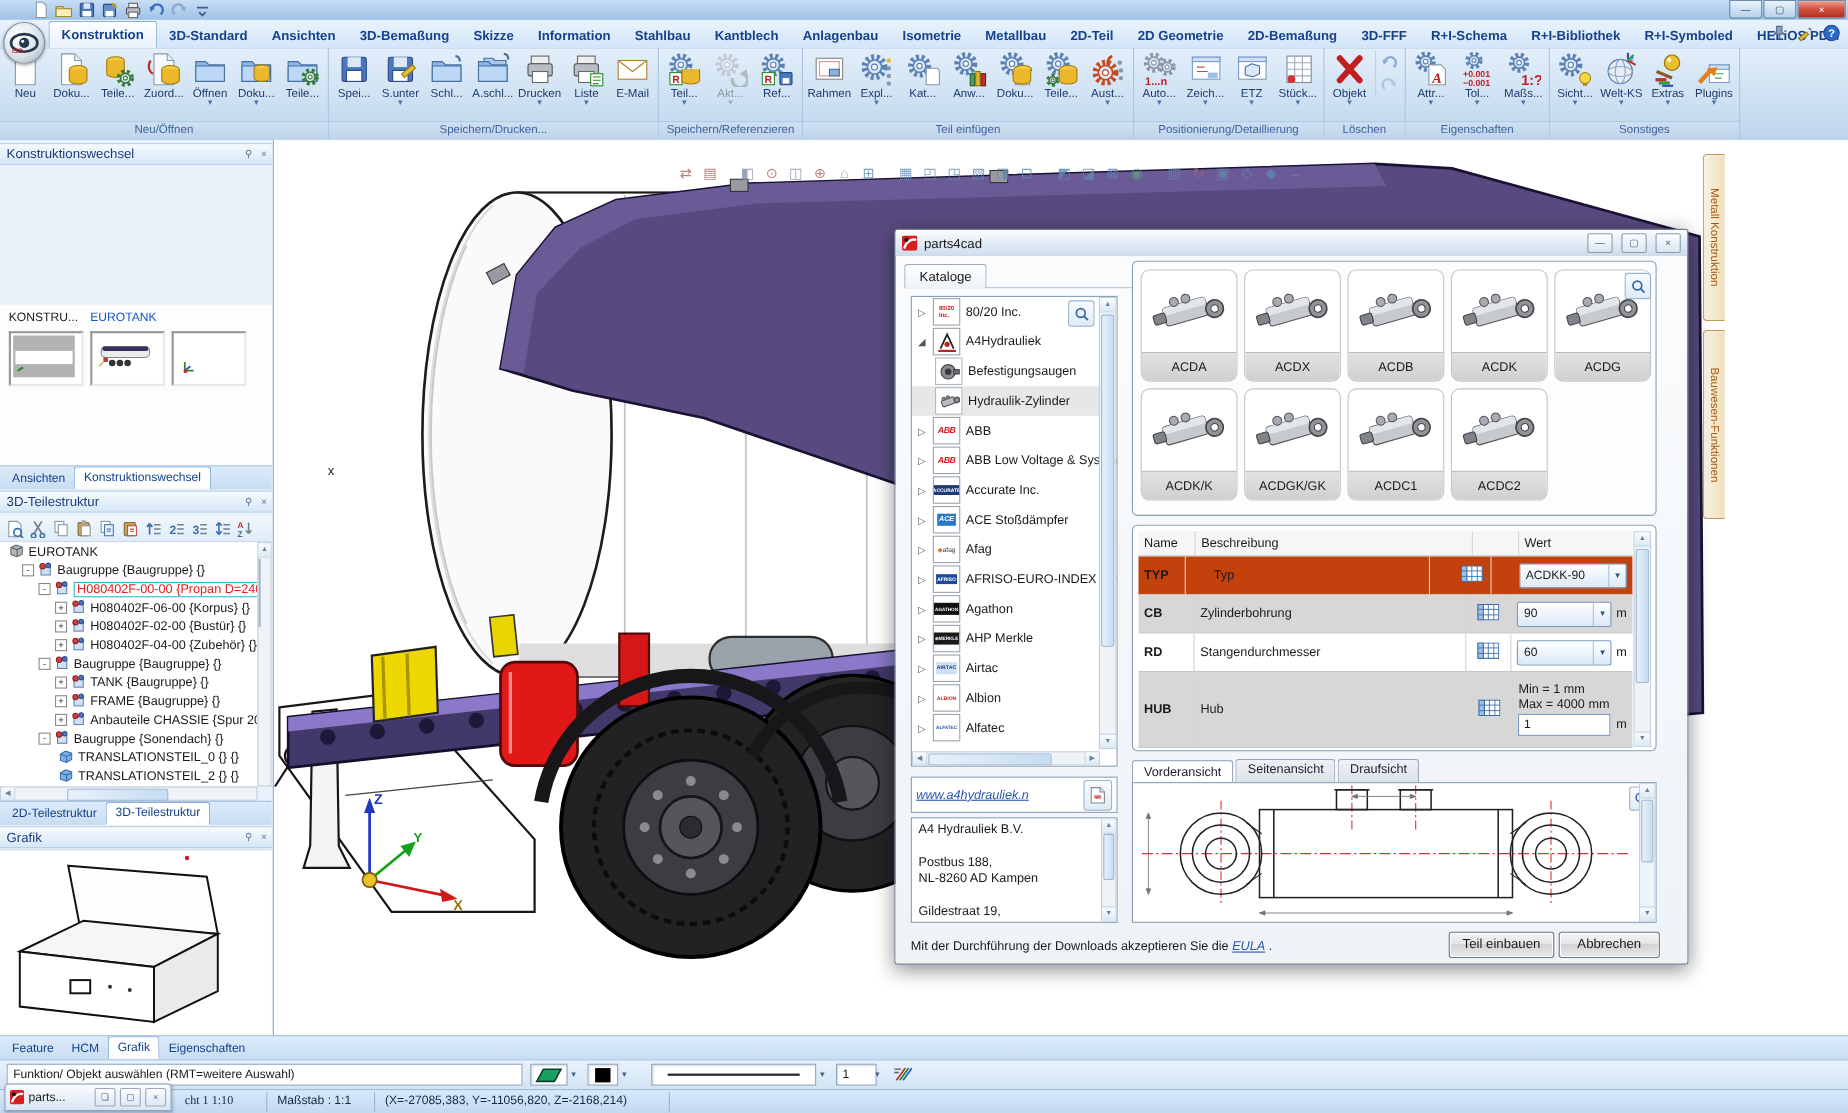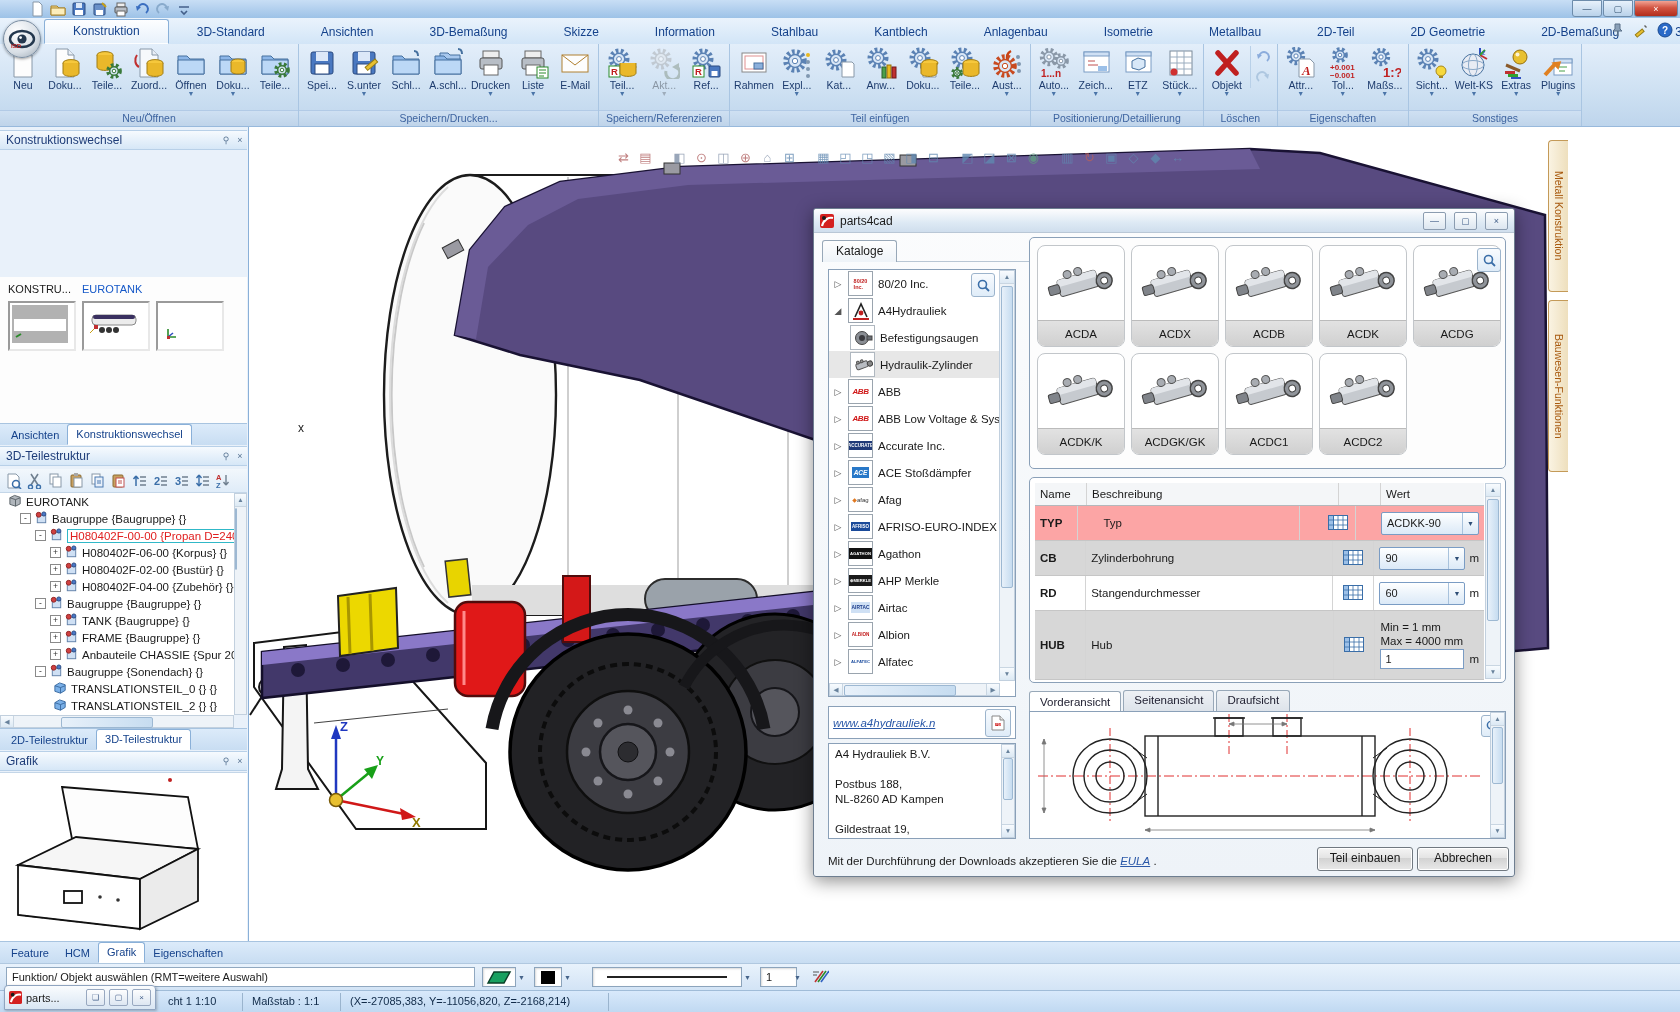--- a/index.html
+++ b/index.html
@@ -13,21 +13,21 @@
   .qat-btn{width:18px;height:15px;display:flex;align-items:center;justify-content:center;border-radius:2px;}
   .winbtns{right:2px;top:0;display:flex;}
   .winbtn{width:28px;height:15px;border:1px solid #6d8cab;border-radius:0 0 3px 3px;background:linear-gradient(#e7f1fb,#b9d2ea);
           display:flex;align-items:center;justify-content:center;font-size:9px;color:#32506e;margin-left:1px;}
   .winbtn.close{width:42px;background:linear-gradient(#f2a394,#d25442 45%,#b22d1c);color:#fff;}
   
   #tabrow{left:0;top:18px;width:1680px;height:26px;background:linear-gradient(#eaf3fc,#d2e5f7);border-bottom:1px solid #8ab0d8;}
   #applogo{left:3px;top:20px;width:36px;height:36px;border-radius:50%;z-index:30;
            background:radial-gradient(circle at 35% 30%,#ffffff,#d8dfe6 60%,#9aa6b2);border:1px solid #7b8river;border:1px solid #7b8ea2;box-shadow:0 1px 3px rgba(0,0,0,.4);}
   #menu-tabs{left:44px;top:0;display:flex;height:26px;align-items:flex-end;}
-  .mtab{padding:4px 28px 5px;font-size:12px;color:#15428b;white-space:nowrap;}
+  .mtab{padding:4px 11px 5px;font-size:12px;color:#15428b;white-space:nowrap;font-weight:bold;}
   .mtab.active{background:linear-gradient(#fdfeff,#e8f1fb);border:1px solid #8ab0d8;border-bottom:1px solid #fdfeff;border-radius:3px 3px 0 0;}
   #menu-right{right:6px;top:4px;display:flex;gap:6px;align-items:center;}
   
   #ribbon{left:0;top:44px;width:1680px;height:82px;background:linear-gradient(#e3eefa,#cde0f2 60%,#bed5ec);border-bottom:1px solid #98b9dc;display:flex;}
   .rgroup{display:flex;flex-direction:column;border-right:1px solid #a9c5e2;}
   .rbuttons{flex:1;display:flex;align-items:flex-start;padding:2px 2px 0;}
   .rbtn{min-width:38px;display:flex;flex-direction:column;align-items:center;padding:1px 2px;border-radius:3px;}
   .rbtn .icn{width:32px;height:32px;}
   .rbtn .lbl{font-size:10.5px;color:#1e3c6e;line-height:12px;white-space:nowrap;}
   .rbtn .dd{font-size:7px;line-height:6px;color:#4a74a8;}
@@ -77,21 +77,21 @@
   .well{position:absolute;top:3px;height:18px;background:#fff;border:1px solid #8ca4bc;box-shadow:inset 1px 1px 2px rgba(0,0,0,.15);display:flex;align-items:center;justify-content:center;}
   .ddb{position:absolute;top:3px;width:13px;height:20px;font-size:7px;color:#46648a;display:flex;align-items:center;justify-content:center;}
   #taskrow{left:0;top:990px;width:1680px;height:22px;background:linear-gradient(#d8e9fb,#bfd8f1);border-top:1px solid #a0bcd8;font-size:11px;color:#102a48;}
   .tseg{position:absolute;top:4px;white-space:nowrap;}
   .tdiv{position:absolute;top:2px;width:1px;height:18px;background:#9ab4ce;}
   #miniwin{left:4px;top:985px;width:152px;height:25px;background:linear-gradient(#fafcfe,#d9e6f3);border:1px solid #8fa4c0;border-radius:4px 4px 0 0;
            display:flex;align-items:center;gap:4px;padding:0 4px;box-sizing:border-box;z-index:40;box-shadow:1px 1px 3px rgba(0,0,0,.25);}
   .mwbtn{width:17px;height:15px;border:1px solid #98a8c0;border-radius:2px;background:linear-gradient(#fdfdfe,#dde7f2);font-size:8px;color:#44608a;display:flex;align-items:center;justify-content:center;}
   
   #dialog{left:813px;top:208px;width:700px;height:667px;background:linear-gradient(#fbfcfd,#eef3f8);border:1px solid #6e7e90;border-radius:3px;
-          box-shadow:0 4px 18px rgba(0,0,0,.45);z-index:20;}
+          box-shadow:0 4px 18px rgba(0,0,0,.45);z-index:20;padding-left:20px;}
   #dlg-title{left:0;top:0;width:100%;height:24px;background:linear-gradient(#fdfdfe,#dde9f4 60%,#cfdeed);border-bottom:1px solid #b9c7d6;border-radius:3px 3px 0 0;
              display:flex;align-items:center;gap:6px;padding:0 6px;box-sizing:border-box;font-size:12px;}
   .dlg-wbtn{width:21px;height:16px;border:1px solid #8b9cb0;border-radius:2px;background:linear-gradient(#fcfdfe,#dce6f0);font-size:9px;color:#44608a;
             display:flex;align-items:center;justify-content:center;margin-left:2px;}
   #tab-kataloge{left:8px;top:31px;padding:3px 13px 4px;background:linear-gradient(#fefefe,#eef3f8);border:1px solid #98a8b8;border-bottom:none;border-radius:3px 3px 0 0;font-size:12px;z-index:2;}
   #dlg-frame{left:8px;top:52px;width:684px;height:1px;background:#b8c6d4;}
   .dbox{position:absolute;background:#fff;border:1px solid #8aa0b8;box-sizing:border-box;}
   
   .cat-row{height:27px;display:flex;align-items:center;gap:5px;padding-left:4px;white-space:nowrap;font-size:11.5px;}
   .cat-row.sel{background:#e7e7e7;}
@@ -1122,21 +1122,21 @@
   <div class="abs" style="left:812px;top:4px;">
     <svg width="17" height="17" viewBox="0 0 17 17">
       <path d="M3 14 L11 3" stroke="#c03030" stroke-width="1.6"></path>
         <path d="M6 14 L14 3" stroke="#2a8a2a" stroke-width="1.6"></path>
       <path d="M9 14 L17 3" stroke="#3060c0" stroke-width="1.6"></path>
         <path d="M1 4 h6 M1 7 h4" stroke="#555" stroke-width="1.2"></path>
       </svg>
   </div>
 </div>
 <div class="abs" id="taskrow">
-  <span class="tseg" style="left:168px;">cht 1 1:10</span>
+  <span class="tseg" style="left:168px;font-family:Liberation Serif, serif;">cht 1 1:10</span>
   <div class="tdiv" style="left:242px;"></div>
   <span class="tseg" style="left:252px;">Maßstab : 1:1</span>
   <div class="tdiv" style="left:340px;"></div>
   <span class="tseg" style="left:350px;">(X=-27085,383, Y=-11056,820, Z=-2168,214)</span>
   <div class="tdiv" style="left:608px;"></div>
 </div>
 <div class="abs" id="miniwin">
   <svg width="13" height="13" viewBox="0 0 14 14">
     <rect width="14" height="14" rx="2" fill="#d42020"></rect>
       <path d="M2 12 C4 5 9 3 13 4" stroke="#fff" stroke-width="2.2" fill="none"></path>
@@ -1490,21 +1490,21 @@
   </div>
 
   <div class="dbox" style="left:215px;top:268px;width:477px;height:206px;border-radius:5px;overflow:hidden;">
     <div style="position:absolute;left:5px;top:5px;width:449px;" id="param-table">
         <div class="prow" style="background: rgb(244, 246, 248); border-bottom: 1px solid rgb(180, 184, 188); height: 22px;">
           <div class="pc name" style="font-weight: normal;">Name</div>
           <div class="pc desc">Beschreibung</div>
           <div class="pc tic"></div>
           <div class="pc wert">Wert</div>
         </div>
-        <div class="prow" style="background: #fca5a5; min-height: 34px; gap: 20px;">
+        <div class="prow" style="background: #c2410c; min-height: 34px; gap: 20px;">
           <div class="pc name">TYP</div>
           <div class="pc desc">Typ</div>
           <div class="pc tic">
             <span><svg width="20" height="15" viewBox="0 0 20 15">
                 <rect x="0.5" y="0.5" width="19" height="14" fill="#fff" stroke="#3a6ea8"></rect>
                 <rect x="0.5" y="0.5" width="5" height="14" fill="#9cc0e8" stroke="#3a6ea8"></rect>
                 <path d="M0.5 5h19M0.5 10h19M10 0.5v14M15 0.5v14" stroke="#3a6ea8" stroke-width="0.8"></path>
               </svg></span>
           </div>
           <div class="pc wert">

